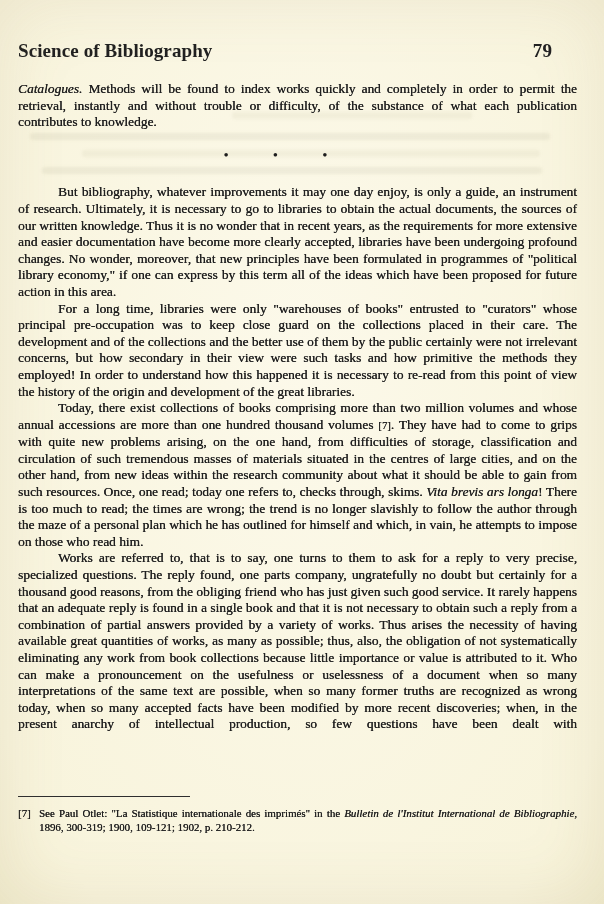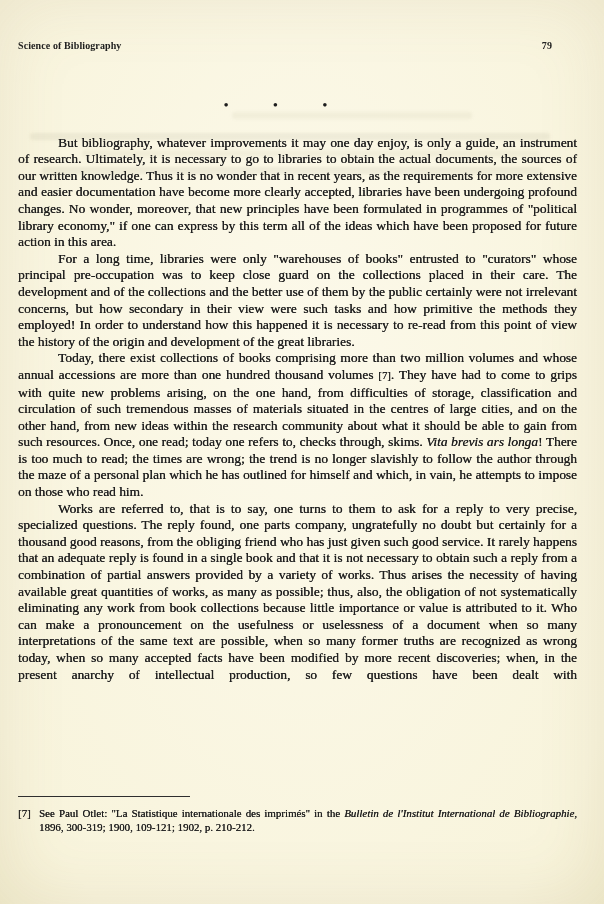--- a/index.html
+++ b/index.html
@@ -22,21 +22,21 @@
   .bleed{position:absolute;height:7px;border-radius:3px;
     background:rgba(125,123,88,0.09);filter:blur(1.5px);pointer-events:none;}
   .bleed.b1{top:112px;left:232px;width:240px;background:rgba(125,123,88,0.07);}
   .bleed.b2{top:133px;left:30px;width:520px;}
   .bleed.b3{top:150px;left:82px;width:458px;background:rgba(125,123,88,0.07);}
   .bleed.b4{top:167px;left:42px;width:500px;}
 
   .running-header{
     position:absolute;top:40px;left:18px;right:27px;
     display:flex;justify-content:space-between;align-items:baseline;
-    font-size:10px;font-weight:bold;letter-spacing:0.1px;
+    font-size:19px;font-weight:bold;letter-spacing:0.1px;
   }
   .page-number{padding-right:25px;text-align:right;}
 
   .body-text{
     position:absolute;top:81px;left:18px;right:27px;
     font-size:13.4px;line-height:16.6px;text-align:justify;
     text-shadow:0.25px 0 0 currentColor;
   }
   .para{margin:0;text-indent:40px;}
   .para.no-indent{text-indent:0;}
@@ -70,20 +70,21 @@
   <div class="bleed b2"></div>
   <div class="bleed b3"></div>
   <div class="bleed b4"></div>
 
   <header class="running-header">
     <span class="header-title">Science of Bibliography</span>
     <span class="page-number">79</span>
   </header>
 
   <main class="body-text">
+    <p class="para no-indent"><span class="italic">Catalogues.</span><span> Methods will be found to index works quickly and completely in order to permit the retrieval, instantly and without trouble or difficulty, of the substance of what each publication contributes to knowledge.</span></p>
 
     <div class="separator">
       <span class="dot">•</span>
       <span class="dot">•</span>
       <span class="dot">•</span>
     </div>
 
     <p class="para"><span>But bibliography, whatever improvements it may one day enjoy, is only a guide, an instrument of research. Ultimately, it is necessary to go to libraries to obtain the actual documents, the sources of our written knowledge. Thus it is no wonder that in recent years, as the requirements for more extensive and easier documentation have become more clearly accepted, libraries have been undergoing profound changes. No wonder, moreover, that new principles have been formulated in programmes of "political library economy," if one can express by this term all of the ideas which have been proposed for future action in this area.</span></p>
     <p class="para"><span>For a long time, libraries were only "warehouses of books" entrusted to "curators" whose principal pre-occupation was to keep close guard on the collections placed in their care. The development and of the collections and the better use of them by the public certainly were not irrelevant concerns, but how secondary in their view were such tasks and how primitive the methods they employed! In order to understand how this happened it is necessary to re-read from this point of view the history of the origin and development of the great libraries.</span></p>
     <p class="para"><span>Today, there exist collections of books comprising more than two million volumes and whose annual accessions are more than one hundred thousand volumes </span><span class="ref-mark">[7]</span><span>. They have had to come to grips with quite new problems arising, on the one hand, from difficulties of storage, classification and circulation of such tremendous masses of materials situated in the centres of large cities, and on the other hand, from new ideas within the research community about what it should be able to gain from such resources. Once, one read; today one refers to, checks through, skims. </span><span class="italic">Vita brevis ars longa</span><span>! There is too much to read; the times are wrong; the trend is no longer slavishly to follow the author through the maze of a personal plan which he has outlined for himself and which, in vain, he attempts to impose on those who read him.</span></p>

